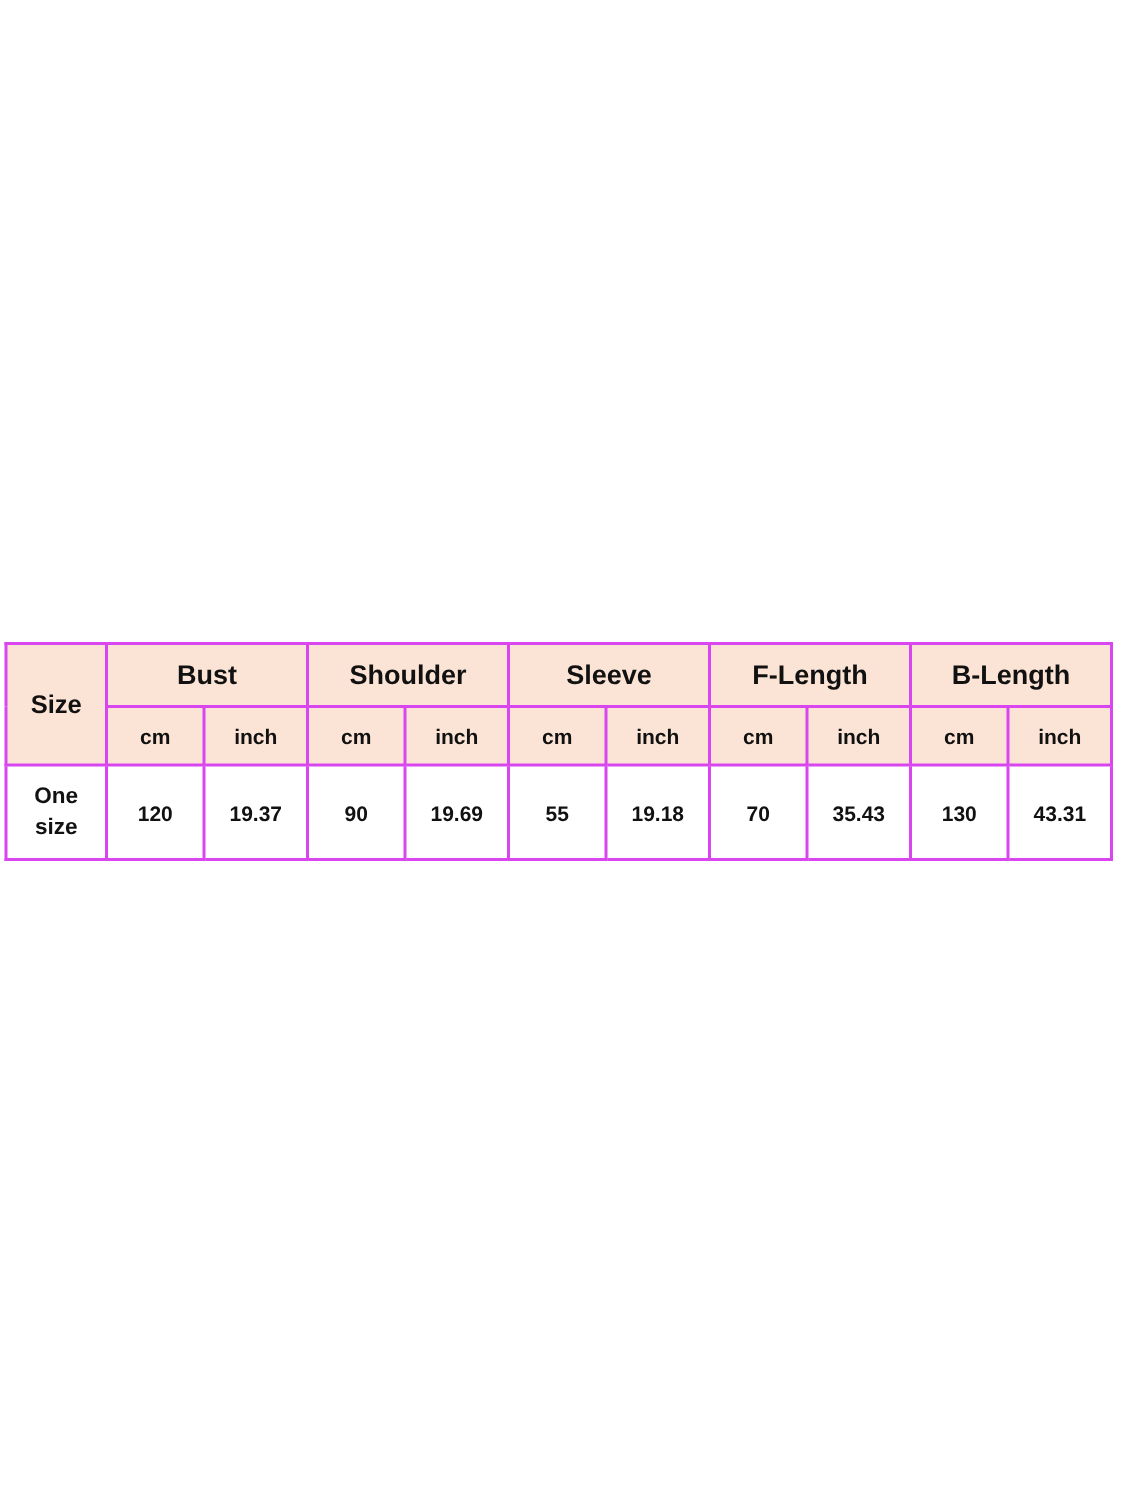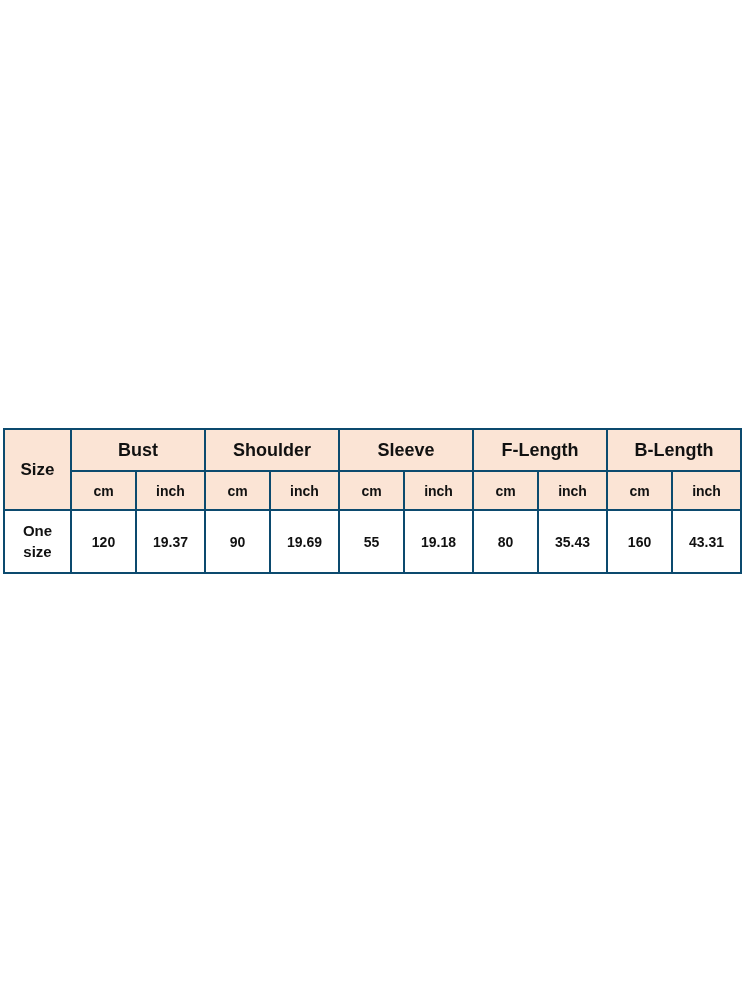--- a/index.html
+++ b/index.html
@@ -24,21 +24,21 @@
   }
 
   table.size-chart {
     border-collapse: collapse;
     table-layout: fixed;
     width: 737px;
     background: #ffffff;
   }
 
   table.size-chart td {
-    border: 2px solid #0c4a6e;
+    border: 2px solid #d946ef;
     text-align: center;
     vertical-align: middle;
     color: #111111;
     font-weight: bold;
     padding: 0;
     margin-left: 20px;
   }
 
   
   td.hdr {
@@ -125,20 +125,20 @@
         <td class="row-label">
           <span>One</span><br>
           <span>size</span>
         </td>
         <td class="value">120</td>
         <td class="value">19.37</td>
         <td class="value">90</td>
         <td class="value">19.69</td>
         <td class="value">55</td>
         <td class="value">19.18</td>
-        <td class="value">80</td>
+        <td class="value">70</td>
         <td class="value">35.43</td>
-        <td class="value">160</td>
+        <td class="value">130</td>
         <td class="value">43.31</td>
       </tr>
     </tbody>
   </table>
 </div>
 
 </body></html>

